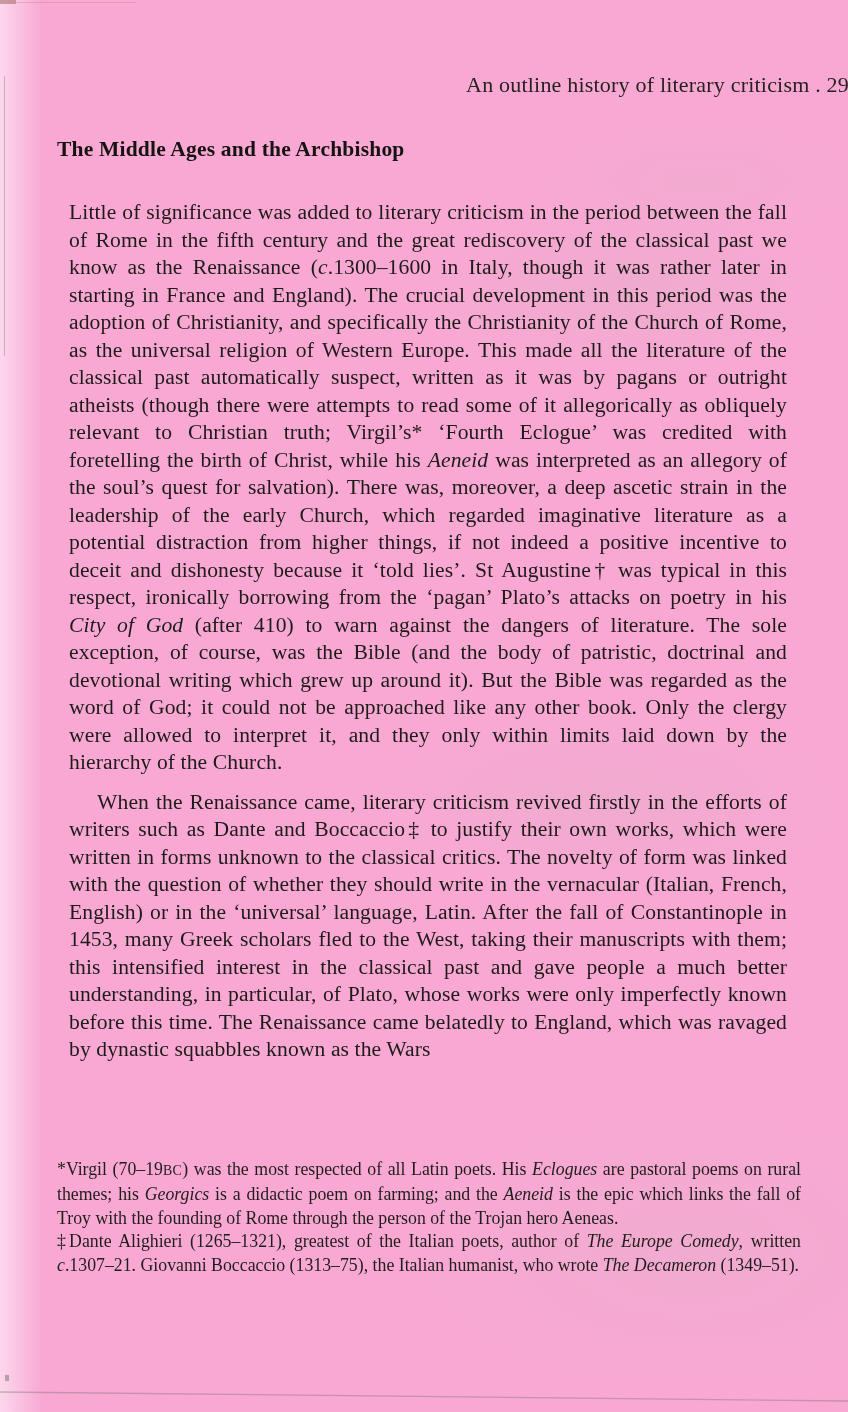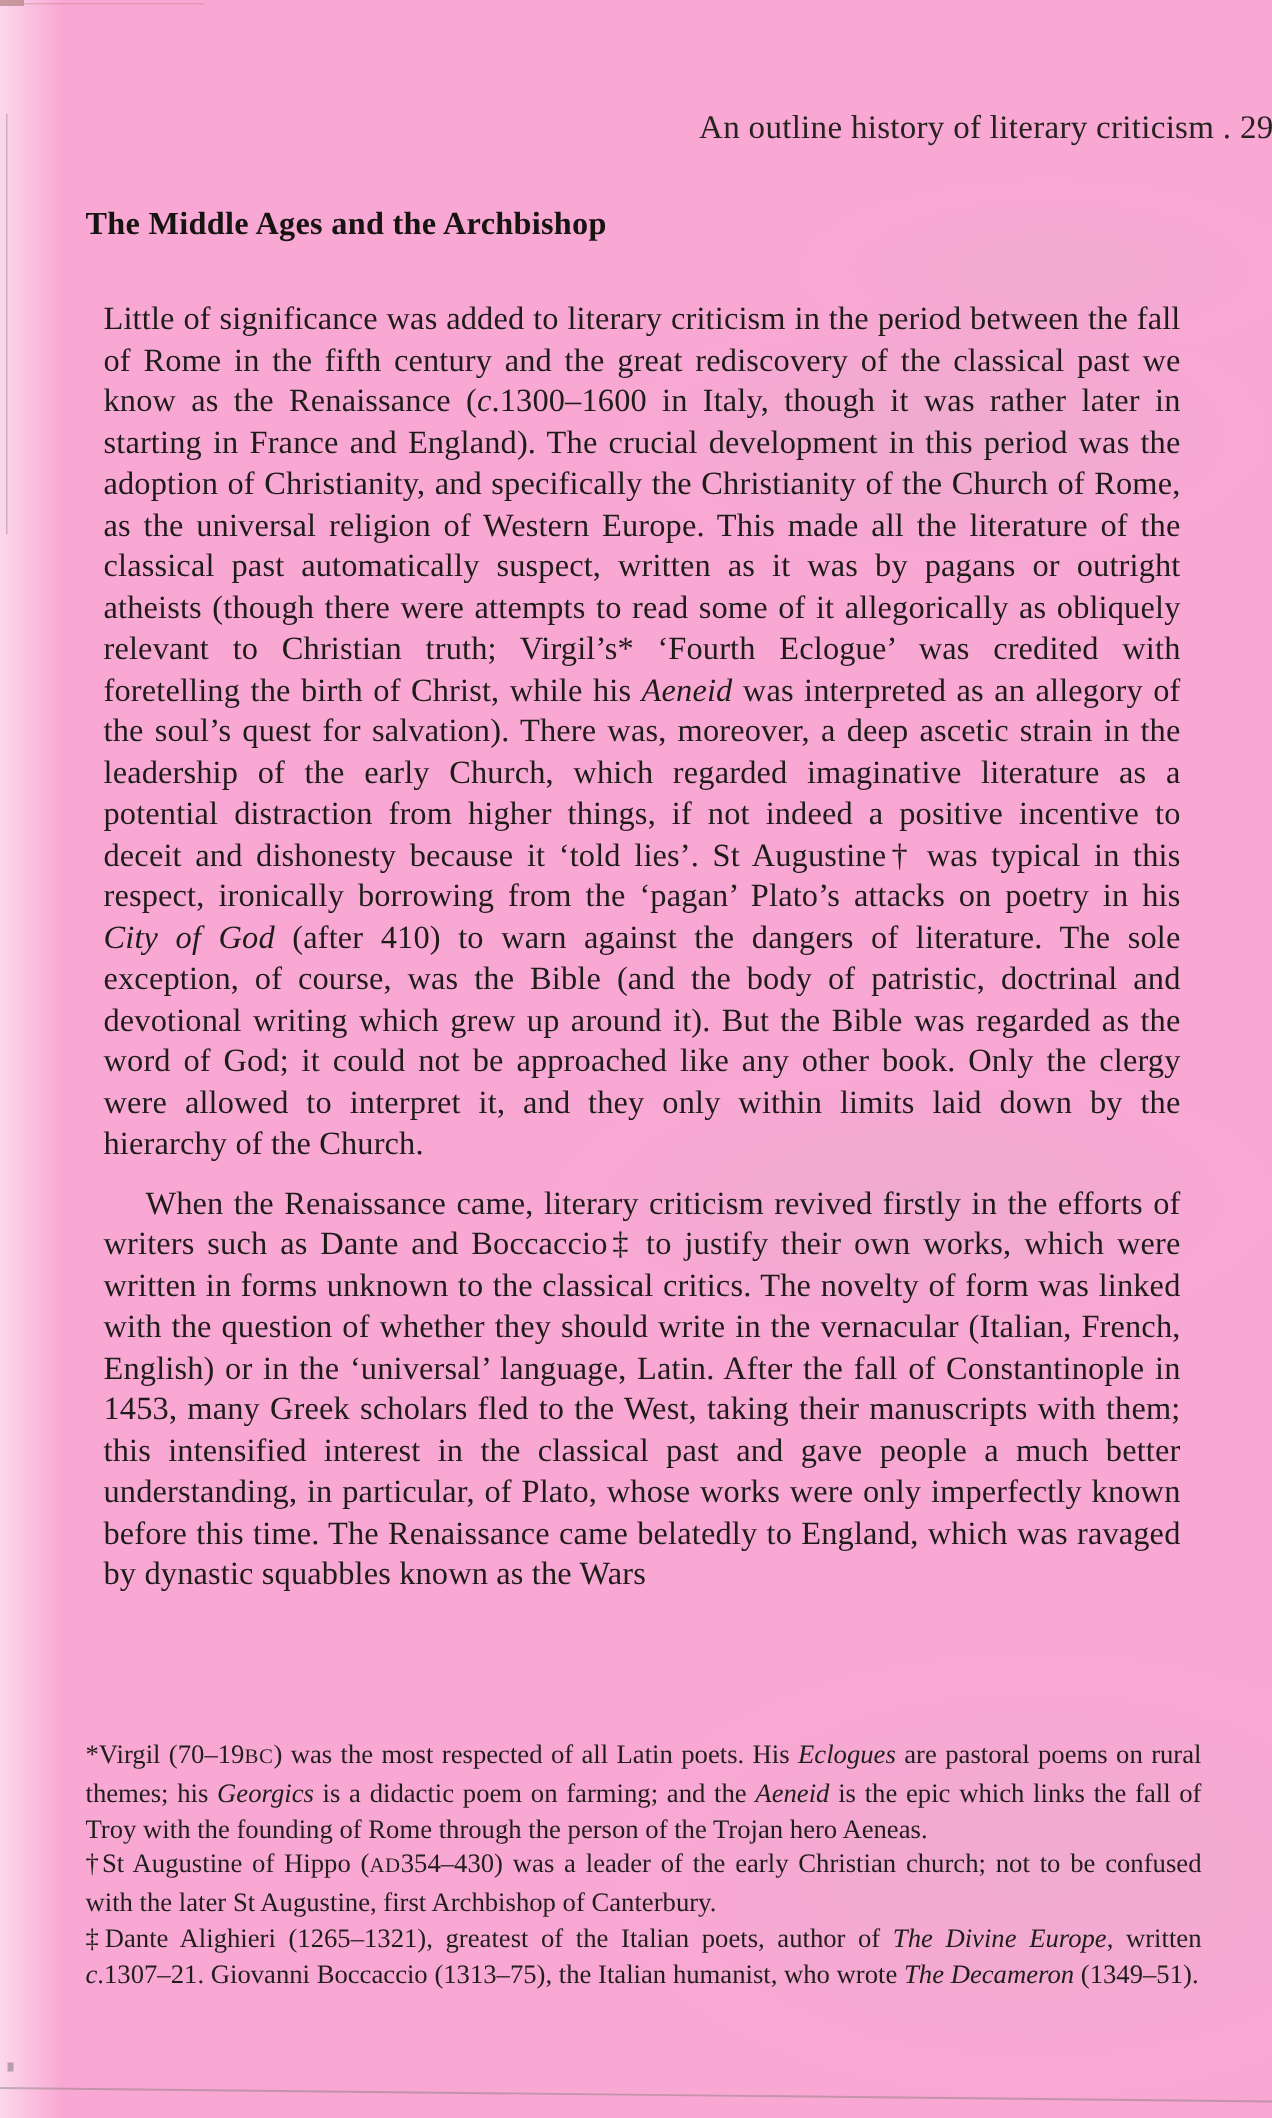--- a/index.html
+++ b/index.html
@@ -88,22 +88,21 @@
 
   <h1 class="heading">The Middle Ages and the Archbishop</h1>
 
   <div class="body-text">
     <p><span>Little of significance was added to literary criticism in the period between the fall of Rome in the fifth century and the great rediscovery of the classical past we know as the Renaissance (</span><i>c</i><span>.1300–1600 in Italy, though it was rather later in starting in France and England). The crucial development in this period was the adoption of Christianity, and specifically the Christianity of the Church of Rome, as the universal religion of Western Europe. This made all the literature of the classical past automatically suspect, written as it was by pagans or outright atheists (though there were attempts to read some of it allegorically as obliquely relevant to Christian truth; Virgil’s* ‘Fourth Eclogue’ was credited with foretelling the birth of Christ, while his </span><i>Aeneid</i><span> was interpreted as an allegory of the soul’s quest for salvation). There was, moreover, a deep ascetic strain in the leadership of the early Church, which regarded imaginative literature as a potential distraction from higher things, if not indeed a positive incentive to deceit and dishonesty because it ‘told lies’. St Augustine† was typical in this respect, ironically borrowing from the ‘pagan’ Plato’s attacks on poetry in his </span><i>City of God</i><span> (after 410) to warn against the dangers of literature. The sole exception, of course, was the Bible (and the body of patristic, doctrinal and devotional writing which grew up around it). But the Bible was regarded as the word of God; it could not be approached like any other book. Only the clergy were allowed to interpret it, and they only within limits laid down by the hierarchy of the Church.</span></p>
     <p class="indented"><span>When the Renaissance came, literary criticism revived firstly in the efforts of writers such as Dante and Boccaccio‡ to justify their own works, which were written in forms unknown to the classical critics. The novelty of form was linked with the question of whether they should write in the vernacular (Italian, French, English) or in the ‘universal’ language, Latin. After the fall of Constantinople in 1453, many Greek scholars fled to the West, taking their manuscripts with them; this intensified interest in the classical past and gave people a much better understanding, in particular, of Plato, whose works were only imperfectly known before this time. The Renaissance came belatedly to England, which was ravaged by dynastic squabbles known as the Wars</span></p>
   </div>
 
   <div class="footnotes">
     <p><span>*Virgil (70–19</span><span class="sc">BC</span><span>) was the most respected of all Latin poets. His </span><i>Eclogues</i><span> are pastoral poems on rural themes; his </span><i>Georgics</i><span> is a didactic poem on farming; and the </span><i>Aeneid</i><span> is the epic which links the fall of Troy with the founding of Rome through the person of the Trojan hero Aeneas.</span></p>
-    <p><span>†St Augustine of Hippo (</span><span class="sc">AD</span><span>354–430) was a leader of the early Christian church; not to be confused with the later St Augustine, first Archbishop of Canterbury.</span></p>
-    <p><span>‡Dante Alighieri (1265–1321), greatest of the Italian poets, author of </span><i>The Divine Europe</i><span>, written </span><i>c</i><span>.1307–21. Giovanni Boccaccio (1313–75), the Italian humanist, who wrote </span><i>The Decameron</i><span> (1349–51).</span></p>
+    <p><span>‡Dante Alighieri (1265–1321), greatest of the Italian poets, author of </span><i>The Europe Comedy</i><span>, written </span><i>c</i><span>.1307–21. Giovanni Boccaccio (1313–75), the Italian humanist, who wrote </span><i>The Decameron</i><span> (1349–51).</span></p>
   </div>
 
   <div class="artifact edge-line-left"></div>
   <div class="artifact edge-mark-topleft"></div>
   <div class="artifact edge-line-top"></div>
   <div class="artifact edge-mark-bottomleft"></div>
   <svg class="artifact bottom-scan" width="848" height="24" viewBox="0 0 848 24">
     <line x1="0" y1="8" x2="848" y2="17" stroke="rgba(120,118,114,0.42)" stroke-width="1.3"></line>
   </svg>
 

